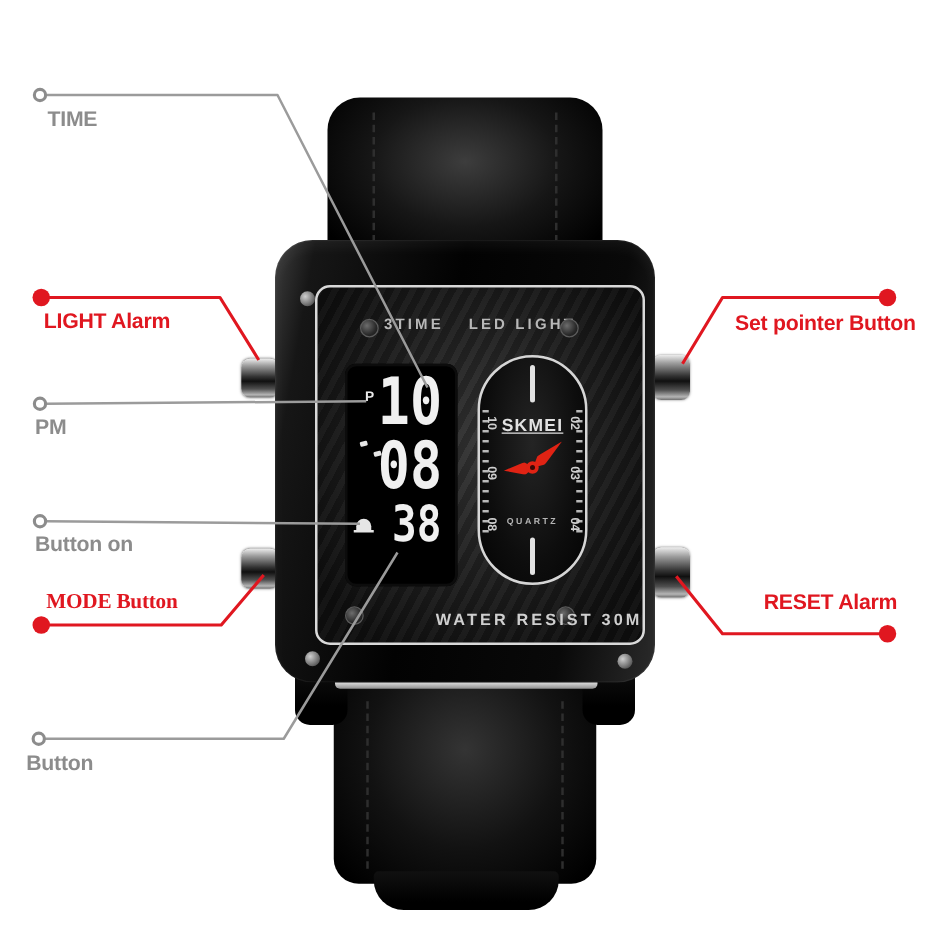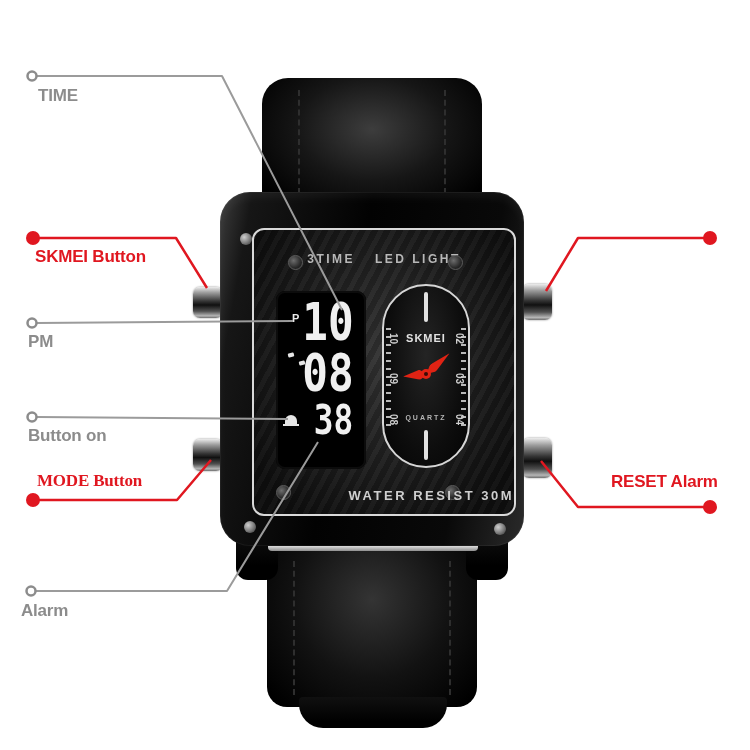--- a/index.html
+++ b/index.html
@@ -85,21 +85,21 @@
   .bell{left:9px;top:124px;width:12px;height:9px;background:#e6e6e6;border-radius:6px 6px 0 0;}
   .bell::after{content:'';position:absolute;left:-2px;bottom:-2px;width:16px;height:2px;background:#e6e6e6;}
 
   
   .dial{left:128px;top:54px;width:88px;height:184px;border-radius:44px;
     border:2px solid #d6d6d6;
     background:radial-gradient(ellipse at 50% 38%, #242424 0%, #0d0d0d 62%, #030303 100%);}
   .marker{left:40px;width:4px;height:30px;background:#e2e2e2;border-radius:2px;}
   .m12{top:6px;} .m6{top:144px;}
   .dial-brand{left:0;top:46px;width:100%;text-align:center;
-    font-weight:bold;font-size:11px;letter-spacing:1px;color:#e2e2e2;}
+    font-weight:bold;font-size:14px;letter-spacing:1px;color:#e2e2e2;text-decoration:underline;}
   .dial-move{left:0;top:128px;width:100%;text-align:center;
     font-weight:bold;font-size:7px;letter-spacing:2px;color:#b5b5b5;}
   .num{font-weight:bold;font-size:10px;color:#cfcfcf;transform:rotate(90deg);width:14px;text-align:center;}
   .nl{left:2px;} .nr{right:2px;}
   .ny0{top:47px;} .ny1{top:87px;} .ny2{top:128px;}
   .ticks{top:0;width:10px;height:100%;}
   .ticks.t-left{left:2px;} .ticks.t-right{right:2px;}
   .ticks i{position:absolute;width:5px;height:2px;background:#b9b9b9;}
   .ticks.t-left i{left:0;} .ticks.t-right i{right:0;}
   .hand{transform-origin:50% 100%;background:var(--hand-red);}
@@ -240,20 +240,21 @@
     <polyline points="33,500 177,500 211,460" fill="none" stroke="#e01720" stroke-width="2.5" stroke-linejoin="round"></polyline>
     <polyline points="710,238 578,238 546,291" fill="none" stroke="#e01720" stroke-width="2.5" stroke-linejoin="round"></polyline>
     <polyline points="710,507 578,507 541,461" fill="none" stroke="#e01720" stroke-width="2.5" stroke-linejoin="round"></polyline>
     <circle cx="33" cy="238" r="7" fill="#e01720"></circle>
     <circle cx="33" cy="500" r="7" fill="#e01720"></circle>
     <circle cx="710" cy="238" r="7" fill="#e01720"></circle>
     <circle cx="710" cy="507" r="7" fill="#e01720"></circle>
   </svg>
 
   <div class="lbl grey lbl-time">TIME</div>
-  <div class="lbl red  lbl-light">SKMEI Button</div>
+  <div class="lbl red  lbl-light">LIGHT Alarm</div>
   <div class="lbl grey lbl-pm">PM</div>
   <div class="lbl grey lbl-alarm">Button on</div>
   <div class="lbl red  lbl-mode">MODE Button</div>
-  <div class="lbl grey lbl-second">Alarm</div>
+  <div class="lbl grey lbl-second">Button</div>
+  <div class="lbl red  lbl-set">Set pointer Button</div>
   <div class="lbl red  lbl-reset">RESET Alarm</div>
 
 </div>
 
 </body></html>

